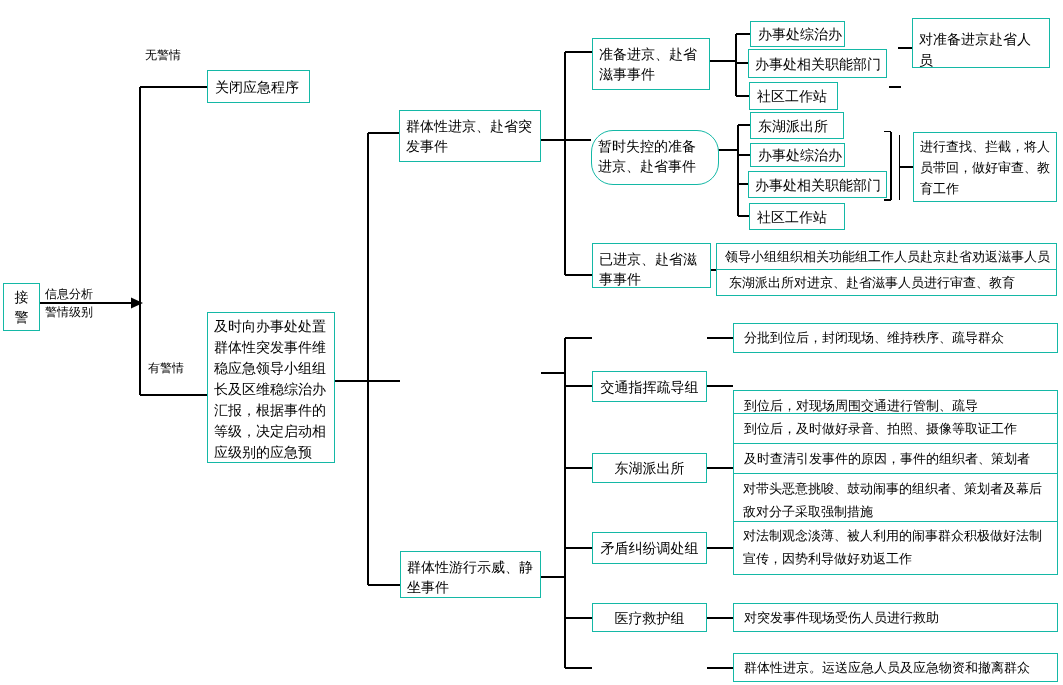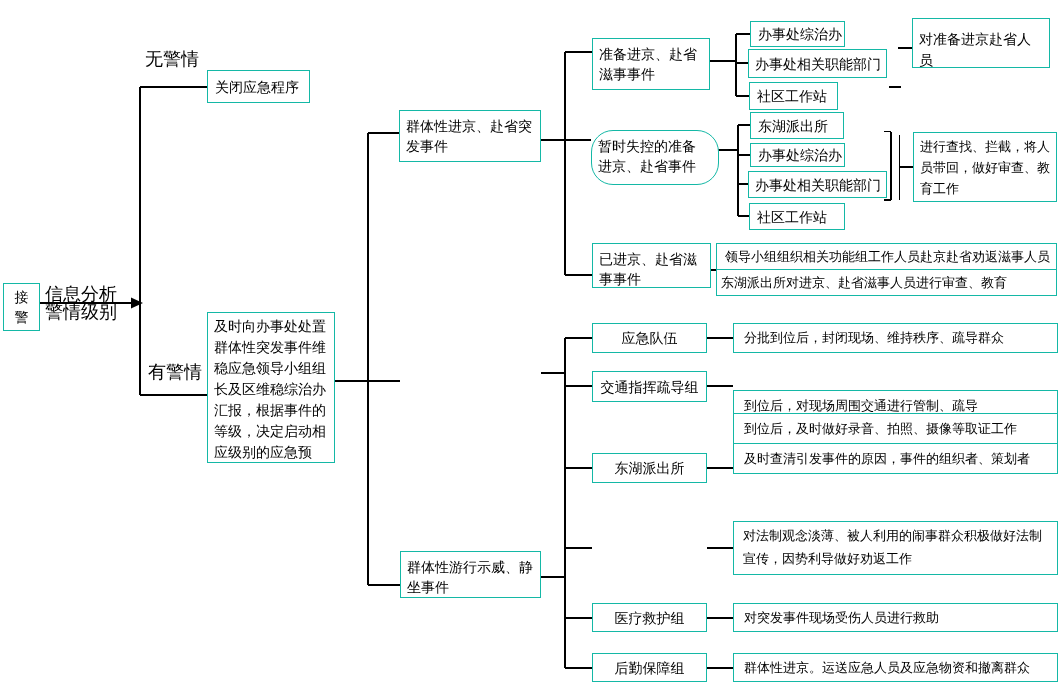--- a/index.html
+++ b/index.html
@@ -10,21 +10,21 @@
   }
   #wires{position:absolute;left:0;top:0;width:1063px;height:685px;}
   .node{
     position:absolute;border:1px solid #14b8a6;background:#fff;
     box-sizing:border-box;white-space:pre-line;font-size:14px;line-height:20px;
     overflow:hidden;
   }
   .cc{display:flex;align-items:center;justify-content:center;text-align:center;}
   .lv{display:flex;align-items:center;padding-left:7px;white-space:nowrap;}
   .lt{padding:5px 6px 0 6px;}
-  .lbl{position:absolute;font-size:18px;white-space:pre-line;background:transparent;}
+  .lbl{position:absolute;font-size:12px;white-space:pre-line;background:transparent;}
   .f13{font-size:13px;}
   .lh21{line-height:21px;}
   .lh23{line-height:23px;}
 </style>
 </head>
 <body>
 
 <div id="stage">
 
   <svg id="wires" viewBox="0 0 1063 685" xmlns="http://www.w3.org/2000/svg">
@@ -94,30 +94,31 @@
   <div class="node lv" style="left:750px;top:143px;width:95px;height:24px;">办事处综治办</div>
   <div class="node lv" style="left:748px;top:171px;width:139px;height:27px;padding-left:6px;">办事处相关职能部门</div>
   <div class="node lv" style="left:749px;top:203px;width:96px;height:27px;">社区工作站</div>
 
   <div class="node lt lh21" style="left:912px;top:18px;width:138px;height:50px;padding-top:10px;">对准备进京赴省人员
 进行排查摸底、教育</div>
   <div class="node lt lh21 f13" style="left:913px;top:132px;width:144px;height:70px;padding-top:3px;">进行查找、拦截，将人
 员带回，做好审查、教
 育工作</div>
   <div class="node lv f13" style="left:716px;top:243px;width:341px;height:27px;padding-left:8px;">领导小组组织相关功能组工作人员赴京赴省劝返滋事人员</div>
-  <div class="node lv f13" style="left:716px;top:269px;width:341px;height:27px;padding-left:4px;">东湖派出所对进京、赴省滋事人员进行审查、教育</div>
+  <div class="node lv f13" style="left:716px;top:269px;width:341px;height:27px;padding-left:12px;">东湖派出所对进京、赴省滋事人员进行审查、教育</div>
 
-  <div class="node cc" style="left:592px;top:323px;width:115px;height:30px;">应急队伍</div>
   <div class="node cc" style="left:592px;top:371px;width:115px;height:31px;">交通指挥疏导组</div>
   <div class="node cc" style="left:592px;top:453px;width:115px;height:30px;">东湖派出所</div>
+  <div class="node cc" style="left:592px;top:532px;width:115px;height:32px;">矛盾纠纷调处组</div>
   <div class="node cc" style="left:592px;top:603px;width:115px;height:29px;">医疗救护组</div>
-  <div class="node cc" style="left:592px;top:653px;width:115px;height:29px;">后勤保障组</div>
 
   <div class="node lv f13" style="left:733px;top:323px;width:325px;height:30px;padding-left:10px;">分批到位后，封闭现场、维持秩序、疏导群众</div>
   <div class="node lv f13" style="left:733px;top:371px;width:325px;height:31px;padding-left:10px;margin-top:19px;">到位后，对现场周围交通进行管制、疏导</div>
   <div class="node lv f13" style="left:733px;top:413px;width:325px;height:31px;padding-left:10px;">到位后，及时做好录音、拍照、摄像等取证工作</div>
   <div class="node lv f13" style="left:733px;top:443px;width:325px;height:31px;padding-left:10px;">及时查清引发事件的原因，事件的组织者、策划者</div>
+  <div class="node lt lh23 f13" style="left:733px;top:473px;width:325px;height:57px;padding:3px 9px 0 9px;">对带头恶意挑唆、鼓动闹事的组织者、策划者及幕后
+敌对分子采取强制措施</div>
   <div class="node lt lh23 f13" style="left:733px;top:521px;width:325px;height:54px;padding:2px 9px 0 9px;">对法制观念淡薄、被人利用的闹事群众积极做好法制
 宣传，因势利导做好劝返工作</div>
   <div class="node lv f13" style="left:733px;top:603px;width:325px;height:29px;padding-left:10px;">对突发事件现场受伤人员进行救助</div>
   <div class="node lv f13" style="left:733px;top:653px;width:325px;height:29px;padding-left:10px;">群体性进京。运送应急人员及应急物资和撤离群众</div>
 
 </div>
 
 </body></html>

